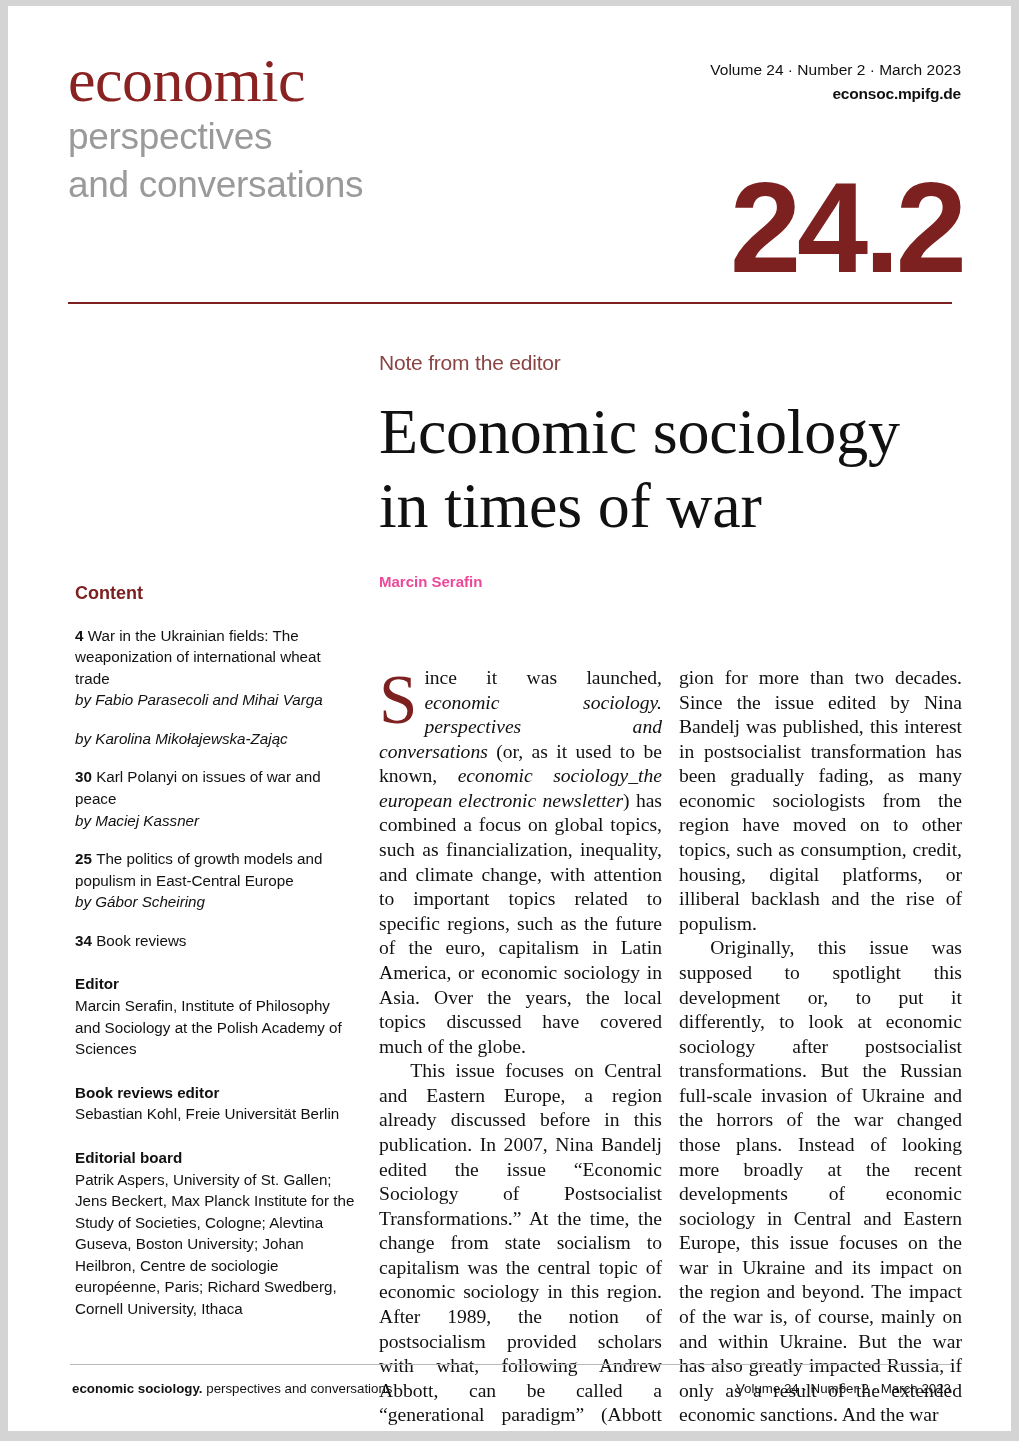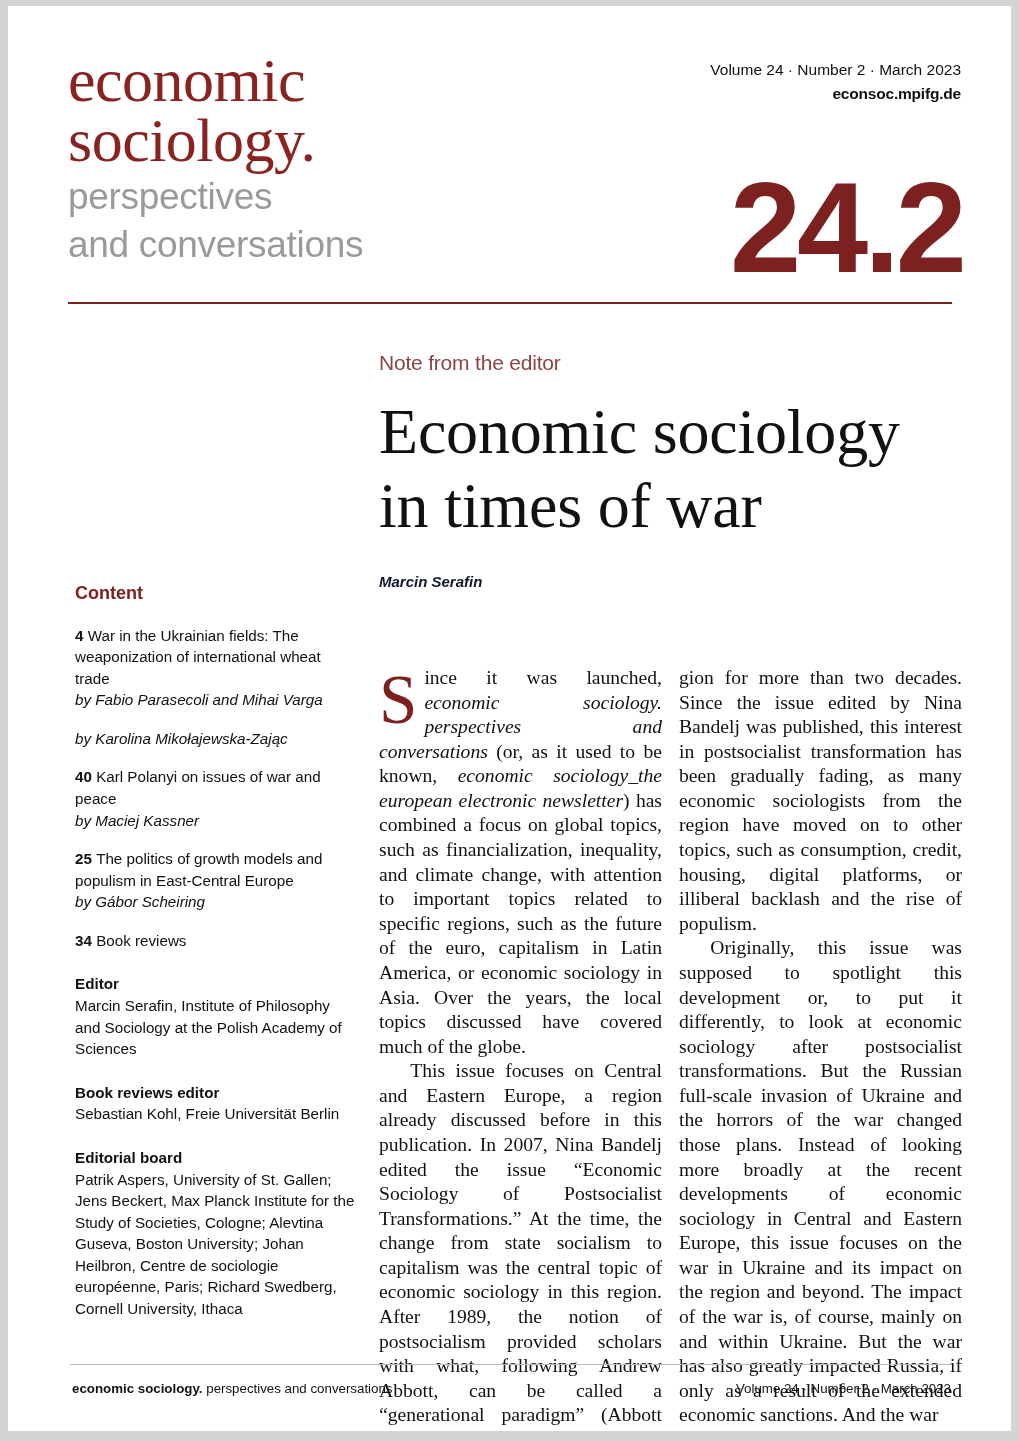--- a/index.html
+++ b/index.html
@@ -103,23 +103,22 @@
     font-family: "Liberation Serif", serif;
     font-size: 64px;
     line-height: 1.16;
     color: #111;
     margin-top: 20px;
     letter-spacing: -0.2px;
   }
   .art-author {
     font-size: 15px;
     font-weight: bold;
-    color: #0f172a;
+    color: #ec4899;
     margin-top: 30px;
-    font-style: italic;
   }
 
   
   .sidebar {
     position: absolute;
     left: 67px;
     top: 575px;
     width: 282px;
     font-size: 15.2px;
     line-height: 1.42;
@@ -184,21 +183,20 @@
   .foot-r { right: 60px; }
 </style>
 </head>
 <body>
 
 <div class="page">
 <div class="inner">
 
   <div class="masthead">
     <div class="mast-title">economic</div>
-    <div class="mast-title">sociology.</div>
     <div class="mast-sub">perspectives</div>
     <div class="mast-sub">and conversations</div>
   </div>
   <div class="mast-rule"></div>
 
   <div class="issue-meta">
     <div>Volume 24 · Number 2 · March 2023</div>
     <div class="site">econsoc.mpifg.de</div>
   </div>
 
@@ -217,21 +215,21 @@
     <div class="side-h">Content</div>
     <div id="toc-host">
           <div class="toc-item">
             <div><span class="pg">4 </span><span>War in the Ukrainian fields: The weaponization of international wheat trade</span></div>
             <div class="by">by Fabio Parasecoli and Mihai Varga</div>
           </div>
           <div class="toc-item">
             <div class="by">by Karolina Mikołajewska-Zając</div>
           </div>
           <div class="toc-item">
-            <div><span class="pg">40 </span><span>Karl Polanyi on issues of war and peace</span></div>
+            <div><span class="pg">30 </span><span>Karl Polanyi on issues of war and peace</span></div>
             <div class="by">by Maciej Kassner</div>
           </div>
           <div class="toc-item">
             <div><span class="pg">25 </span><span>The politics of growth models and populism in East-Central Europe</span></div>
             <div class="by">by Gábor Scheiring</div>
           </div>
           <div class="toc-item">
             <div><span class="pg">34 </span><span>Book reviews</span></div>
           </div>
         </div>

